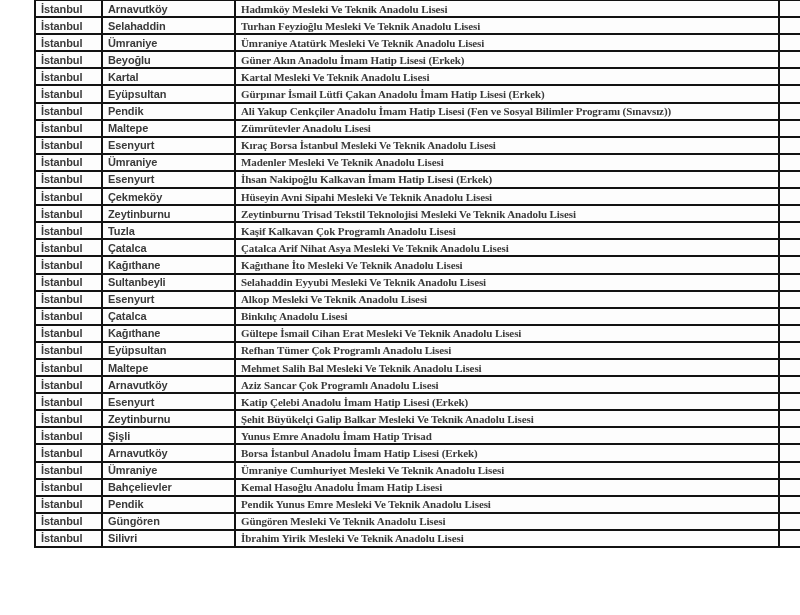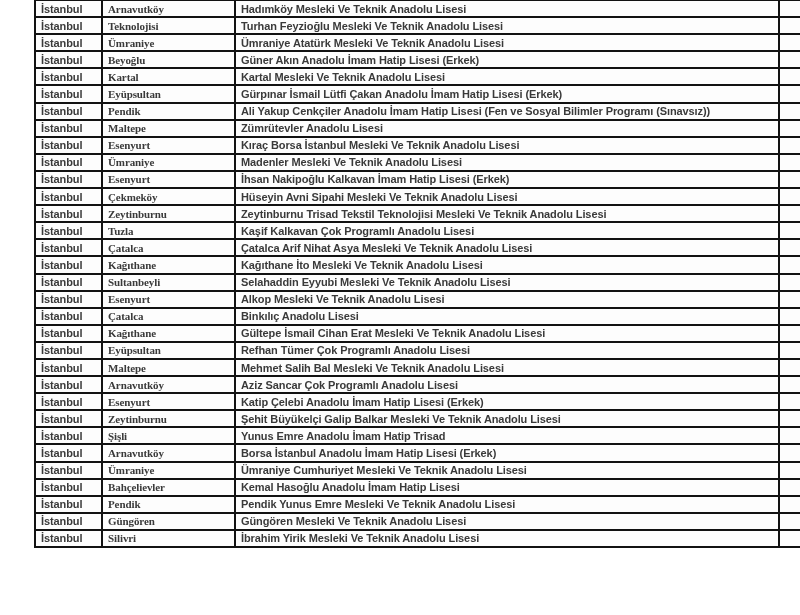--- a/index.html
+++ b/index.html
@@ -30,40 +30,40 @@
     font-size: 11px;
     font-weight: 700;
     color: #3a3a3a;
     white-space: nowrap;
     overflow: hidden;
     vertical-align: middle;
     background: #fdfdfd;
     letter-spacing: -0.1px;
   }
   td.col-city   { width: 55px;  padding-left: 3px; }
-  td.col-district { width: 121px; font-family: Liberation Serif, serif; }
-  td.col-school { width: 532px; }
+  td.col-district { width: 121px; }
+  td.col-school { width: 532px; font-family: Liberation Serif, serif; }
   td.col-score  { width: 90px; text-align: center; color: #333333; }
 </style>
 </head>
 <body>
 
 <div class="table-wrap">
   <table class="schools">
     <tbody>
   <tr>
     <td class="col-city">İstanbul</td>
     <td class="col-district">Arnavutköy</td>
     <td class="col-school">Hadımköy Mesleki Ve Teknik Anadolu Lisesi</td>
     <td class="col-score">50,17</td>
   </tr>
 
   <tr>
     <td class="col-city">İstanbul</td>
-    <td class="col-district">Teknolojisi</td>
+    <td class="col-district">Selahaddin</td>
     <td class="col-school">Turhan Feyzioğlu Mesleki Ve Teknik Anadolu Lisesi</td>
     <td class="col-score">49,99</td>
   </tr>
 
   <tr>
     <td class="col-city">İstanbul</td>
     <td class="col-district">Ümraniye</td>
     <td class="col-school">Ümraniye Atatürk Mesleki Ve Teknik Anadolu Lisesi</td>
     <td class="col-score">49,93</td>
   </tr>

